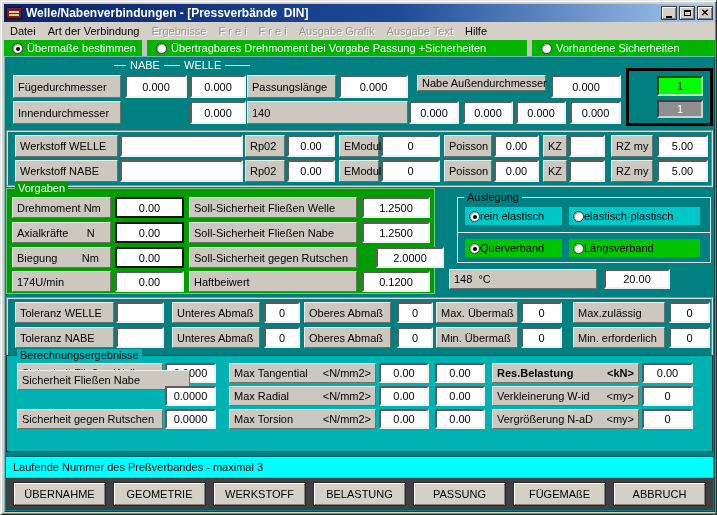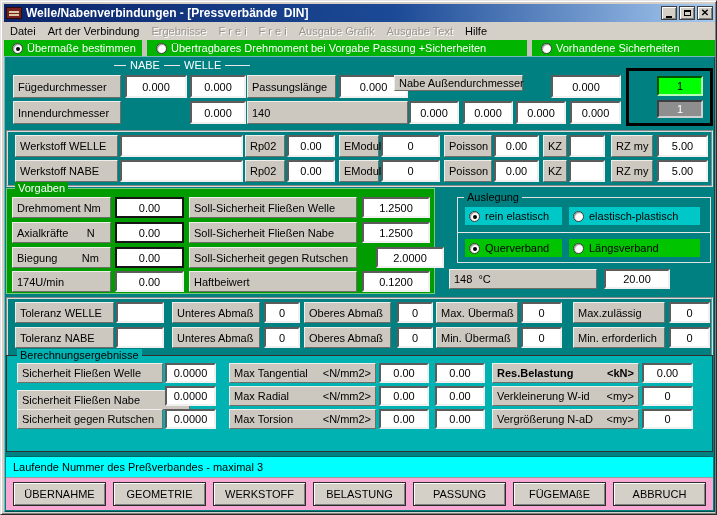--- a/index.html
+++ b/index.html
@@ -46,30 +46,30 @@
   .fld { background:#fff; border:2px solid; border-color:#5c5c5c #f0f0f0 #f0f0f0 #5c5c5c;
     display:flex; align-items:center; justify-content:center; font-size:11px; color:#000; }
   .fld.dark { border:2px solid #161616; }
   .hdr-line { height:1px; background:#e8e8e8; }
   .col-hdr { color:#fff; font-size:11px; background:#008080; padding:0 4px; }
   .box3d { border:2px groove #dcdcdc; }
   .panel-green { background:#009c00; border:1px solid #7ac87a; }
   .panel-title-light { position:absolute; top:-7px; left:8px; font-size:11px; color:#fff; background:#009c00; padding:0 3px; }
   .frame-teal { border:1px solid #e0e0e0; }
   .frame-title { position:absolute; top:-7px; left:6px; font-size:11px; color:#000; background:#008080; padding:0 3px; }
-  .opt-box { display:flex; align-items:center; gap:5px; font-size:11px; color:#000; padding:0 4px; white-space:pre; }
+  .opt-box { display:flex; align-items:center; font-size:11px; color:#000; padding:0 4px; white-space:pre; }
   .opt-cyan { background:#00c8c8; }
   .opt-green { background:#00c400; }
   .panel-results { background:#00b2b2; border:1px solid #2f2f2f; }
   .panel-title-dark { position:absolute; top:-7px; left:10px; font-size:11px; color:#000; background:#00b2b2; padding:0 3px; }
   .unit { margin-left:auto; padding-left:4px; }
   .bold { font-weight:bold; }
   .statusbar { left:2px; top:400px; width:707px; height:21px; background:#00ffff; display:flex; align-items:center;
     font-size:11px; color:#000; padding-left:7px; border-top:1px solid #006666; }
-  .btnstrip { left:2px; top:421px; width:707px; height:33px; background:#f9a8d4; border-top:1px solid #9a9a9a;
+  .btnstrip { left:2px; top:421px; width:707px; height:33px; background:#404040; border-top:1px solid #9a9a9a;
     display:flex; align-items:center; justify-content:space-between; padding:0 7px; }
   .pushbtn { width:93px; height:24px; background:#d4d0c8; border:1px solid #2b2b2b;
     box-shadow: inset 1px 1px 0 #ffffff, inset -1px -1px 0 #808080;
     display:flex; align-items:center; justify-content:center; font-size:11px; color:#000; cursor:default; white-space:pre; }
   .counter-box { border:3px solid #000; background:#008080; }
   .counter-fld { position:absolute; left:28px; width:46px; height:20px; display:flex; align-items:center; justify-content:center;
     font-size:11px; border:2px solid; }
   .counter-active { top:5px; background:#00ff00; color:#000; border-color:#005000 #b4ffb4 #b4ffb4 #005000; }
   .counter-inactive { top:29px; height:18px; background:#8e8e8e; color:#fff; border-color:#3f3f3f #d0d0d0 #d0d0d0 #3f3f3f; }
 </style>
@@ -126,21 +126,21 @@
 
     <div class="abs hdr-line" style="left:110px; top:9px; width:136px;"></div>
     <span class="abs col-hdr" style="left:122px; top:3px;">NABE</span>
     <span class="abs col-hdr" style="left:176px; top:3px;">WELLE</span>
 
     <div class="abs lbl" style="left:9px; top:19px; width:108px; height:23px;">Fügedurchmesser</div>
     <div class="abs fld" style="left:121px; top:19px; width:62px; height:23px;">0.000</div>
     <div class="abs fld" style="left:186px; top:19px; width:56px; height:23px;">0.000</div>
     <div class="abs lbl" style="left:243px; top:19px; width:89px; height:23px;">Passungslänge</div>
     <div class="abs fld" style="left:335px; top:19px; width:69px; height:23px;">0.000</div>
-    <div class="abs lbl" style="left:390px; top:19px; width:129px; height:16px;">Nabe Außendurchmesser</div>
+    <div class="abs lbl" style="left:413px; top:19px; width:129px; height:16px;">Nabe Außendurchmesser</div>
     <div class="abs fld" style="left:547px; top:19px; width:70px; height:23px;">0.000</div>
 
     <div class="abs lbl" style="left:9px; top:45px; width:108px; height:23px;">Innendurchmesser</div>
     <div class="abs fld" style="left:186px; top:45px; width:56px; height:23px;">0.000</div>
     <div class="abs lbl" style="left:243px; top:45px; width:161px; height:23px;">140</div>
     <div class="abs fld" style="left:405px; top:45px; width:50px; height:23px;">0.000</div>
     <div class="abs fld" style="left:459px; top:45px; width:50px; height:23px;">0.000</div>
     <div class="abs fld" style="left:512px; top:45px; width:50px; height:23px;">0.000</div>
     <div class="abs fld" style="left:566px; top:45px; width:51px; height:23px;">0.000</div>
 
@@ -259,21 +259,21 @@
         <span class="unit">&lt;N/mm2&gt;</span>
       </div>
       <div class="abs fld" style="left:372px; top:7px; width:50px; height:20px;">0.00</div>
       <div class="abs fld" style="left:428px; top:7px; width:50px; height:20px;">0.00</div>
       <div class="abs lbl bold" style="left:485px; top:7px; width:147px; height:20px;">
         <span>Res.Belastung</span>
         <span class="unit">&lt;kN&gt;</span>
       </div>
       <div class="abs fld" style="left:635px; top:7px; width:51px; height:20px;">0.00</div>
 
-      <div class="abs lbl" style="left:10px; top:34px; width:173px; height:20px;">Sicherheit Fließen Nabe</div>
+      <div class="abs lbl" style="left:10px; top:14px; width:173px; height:20px;">Sicherheit Fließen Nabe</div>
       <div class="abs fld" style="left:158px; top:30px; width:51px; height:20px;">0.0000</div>
       <div class="abs lbl" style="left:222px; top:30px; width:147px; height:20px;">
         <span>Max Radial</span>
         <span class="unit">&lt;N/mm2&gt;</span>
       </div>
       <div class="abs fld" style="left:372px; top:30px; width:50px; height:20px;">0.00</div>
       <div class="abs fld" style="left:428px; top:30px; width:50px; height:20px;">0.00</div>
       <div class="abs lbl" style="left:485px; top:30px; width:147px; height:20px;">
         <span>Verkleinerung W-id</span>
         <span class="unit">&lt;my&gt;</span>

